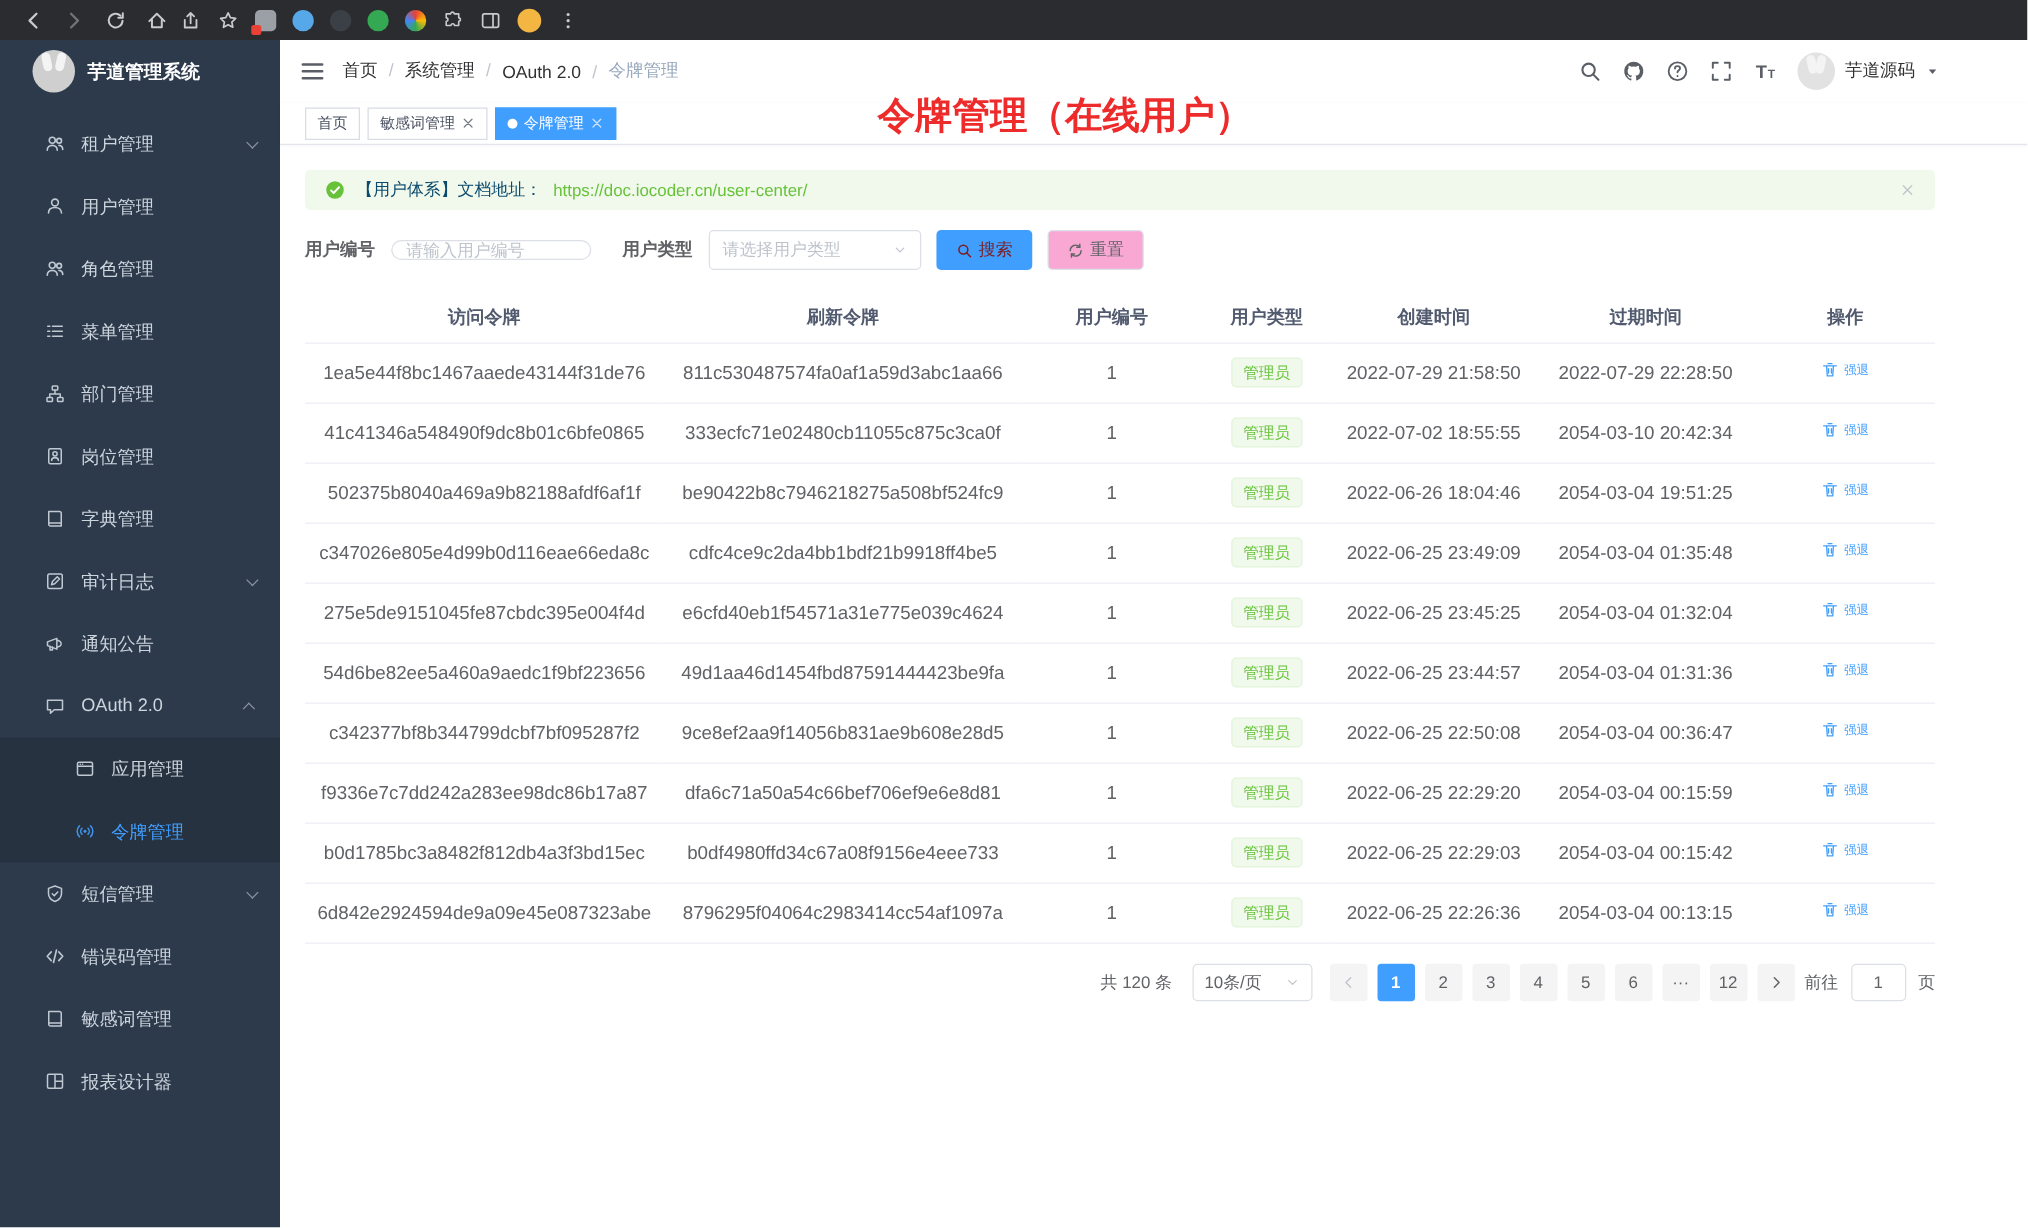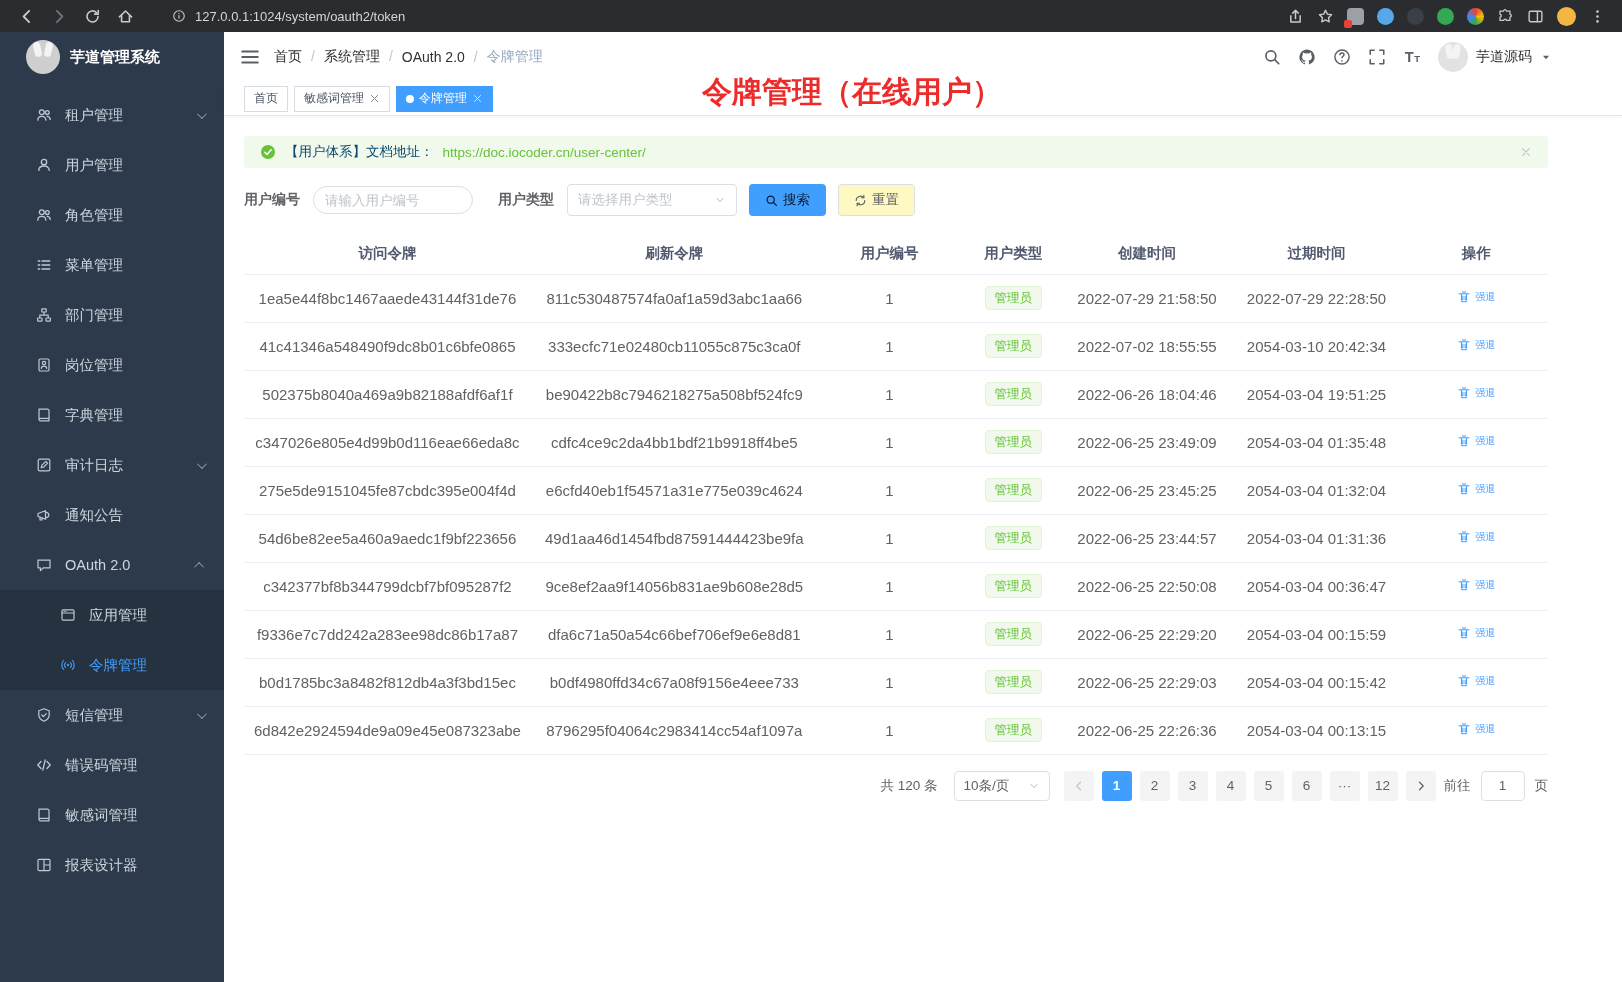--- a/index.html
+++ b/index.html
@@ -86,34 +86,34 @@
     gap:9px; padding:0 16px; position:relative; }
   .alert-check { width:16px; height:16px; color:#67c23a; flex:none; }
   .alert-check svg { width:100%; height:100%; display:block; }
   .alert-text { font-size:13.5px; color:#0c4a6e; }
   .alert-link { font-size:13.5px; color:#67c23a; cursor:pointer; }
   .alert-close { position:absolute; right:16px; width:12px; height:12px; color:#c0c4cc; cursor:pointer; }
   .alert-close svg { width:100%; height:100%; display:block; }
 
   .filter-row { display:flex; align-items:center; margin-top:16px; }
   .f-label { font-size:14px; font-weight:bold; color:#606266; margin-right:13px; white-space:nowrap; }
-  .f-input { width:160px; height:28px; border:1px solid #dcdfe6; border-radius:16px;
+  .f-input { width:160px; height:16px; border:1px solid #dcdfe6; border-radius:16px;
     padding:0 11px; font-size:13.5px; color:#606266; outline:none;
     font-family:"Liberation Sans","DejaVu Sans",sans-serif; }
   .f-input::placeholder { color:#bfc4cc; }
   .f-gap { width:25px; flex:none; }
   .f-select { width:170px; height:32px; border:1px solid #dcdfe6; border-radius:4px; background:#fff;
     display:flex; align-items:center; justify-content:space-between; padding:0 10px;
     font-size:13.5px; color:#bfc4cc; cursor:pointer; }
   .sel-caret { width:12px; height:12px; color:#c0c4cc; flex:none; }
   .sel-caret svg { width:100%; height:100%; display:block; }
   .btn { height:32px; display:inline-flex; align-items:center; gap:5px; padding:0 15px;
     border-radius:4px; font-size:13.5px; cursor:pointer; border:1px solid transparent; white-space:nowrap; }
-  .btn-primary { background:#409eff; color:#0f172a; margin-left:12px; }
-  .btn-plain { background:#fef9c3; border-color:#dcdfe6; color:#606266; margin-left:12px; }
+  .btn-primary { background:#409eff; color:#7f1d1d; margin-left:12px; }
+  .btn-plain { background:#f9a8d4; border-color:#dcdfe6; color:#606266; margin-left:12px; }
   .btn-ic { width:13px; height:13px; flex:none; }
   .btn-ic svg { width:100%; height:100%; display:block; }
 
   table.data { width:100%; margin-top:18px; border-collapse:collapse; table-layout:fixed; }
   table.data th { height:40px; font-size:14.5px; font-weight:bold; color:#515a6e;
     text-align:center; border-bottom:1px solid #ebeef5; white-space:nowrap; }
   table.data td { height:48px; font-size:15px; color:#606266; text-align:center;
     border-bottom:1px solid #ebeef5; white-space:nowrap; overflow:hidden; }
   .tag-success { display:inline-block; padding:2px 9px; font-size:12.5px; line-height:18px;
     color:#67c23a; background:#f0f9eb; border:1px solid #e1f3d8; border-radius:4px; }
@@ -159,29 +159,20 @@
           <path d="M13.2 8a5.2 5.2 0 11-1.5-3.7"></path>
           <path d="M13.4 2.4v3.4H10"></path>
         </svg>
       </span>
     <span class="bicon">
         <svg viewBox="0 0 16 16" fill="none" stroke="currentColor" stroke-width="1.5" stroke-linecap="round" stroke-linejoin="round">
           <path d="M2.3 8.4L8 2.8l5.7 5.6"></path>
           <path d="M4.3 7.4V13h7.4V7.4"></path>
         </svg>
       </span>
-  </div>
-  <div class="url-bar">
-    <span class="bicon">
-        <svg viewBox="0 0 16 16" fill="none" stroke="currentColor" stroke-width="1.3" stroke-linecap="round">
-          <circle cx="8" cy="8" r="6"></circle>
-          <path d="M8 7.4v3.2M8 5.2v.2"></path>
-        </svg>
-      </span>
-    <span>127.0.0.1:1024/system/oauth2/token</span>
   </div>
   <div class="browser-right">
     <span class="bicon">
         <svg viewBox="0 0 16 16" fill="none" stroke="currentColor" stroke-width="1.4" stroke-linecap="round" stroke-linejoin="round">
           <path d="M8 10V2.6M5.4 4.8L8 2.2l2.6 2.6"></path>
           <path d="M3.6 7.4v5.8h8.8V7.4"></path>
         </svg>
       </span>
     <span class="bicon">
         <svg viewBox="0 0 16 16" fill="none" stroke="currentColor" stroke-width="1.3" stroke-linejoin="round">

